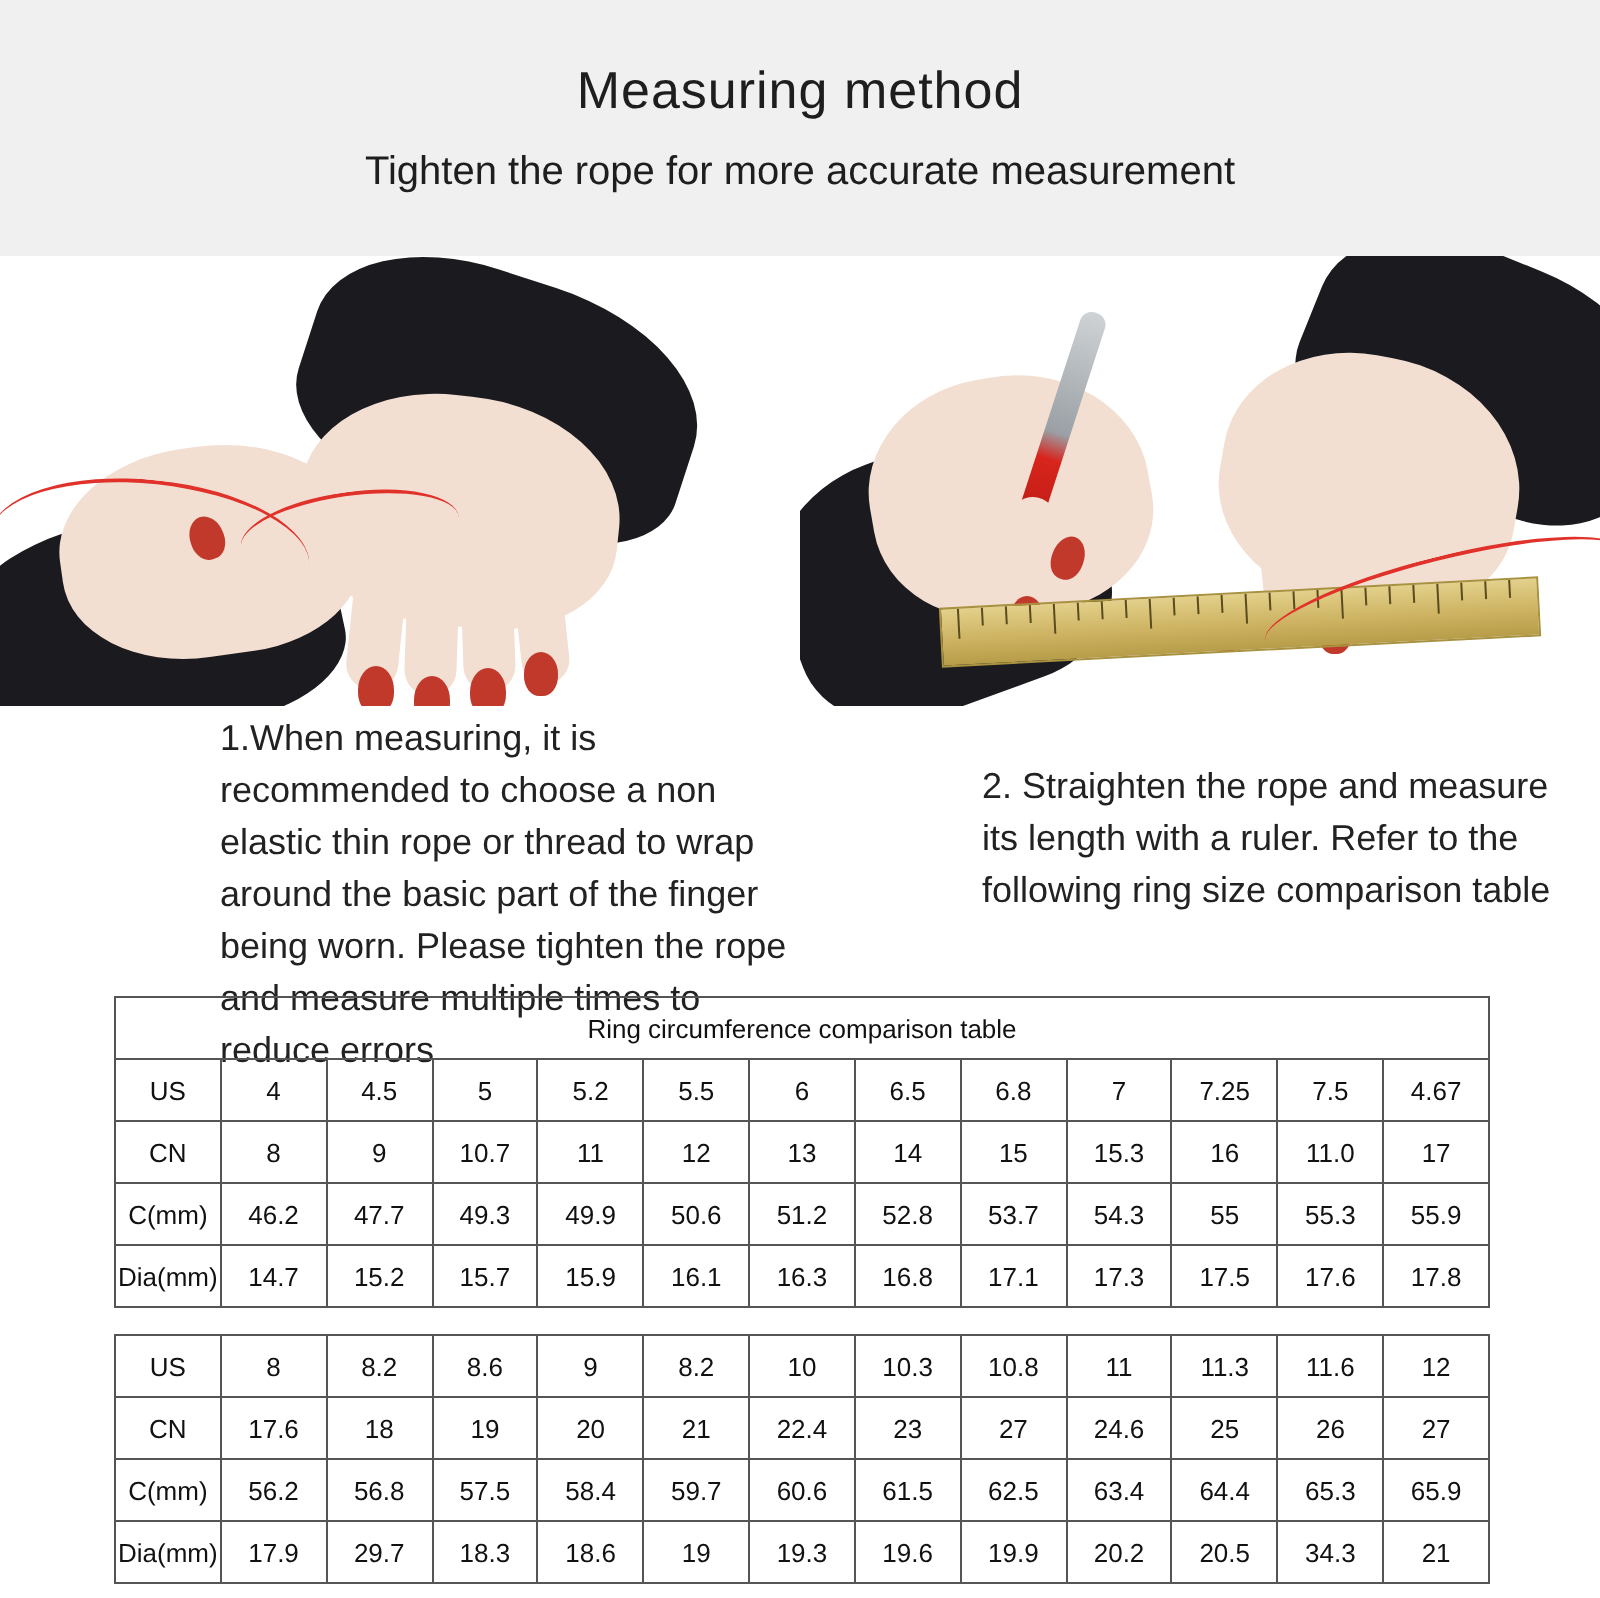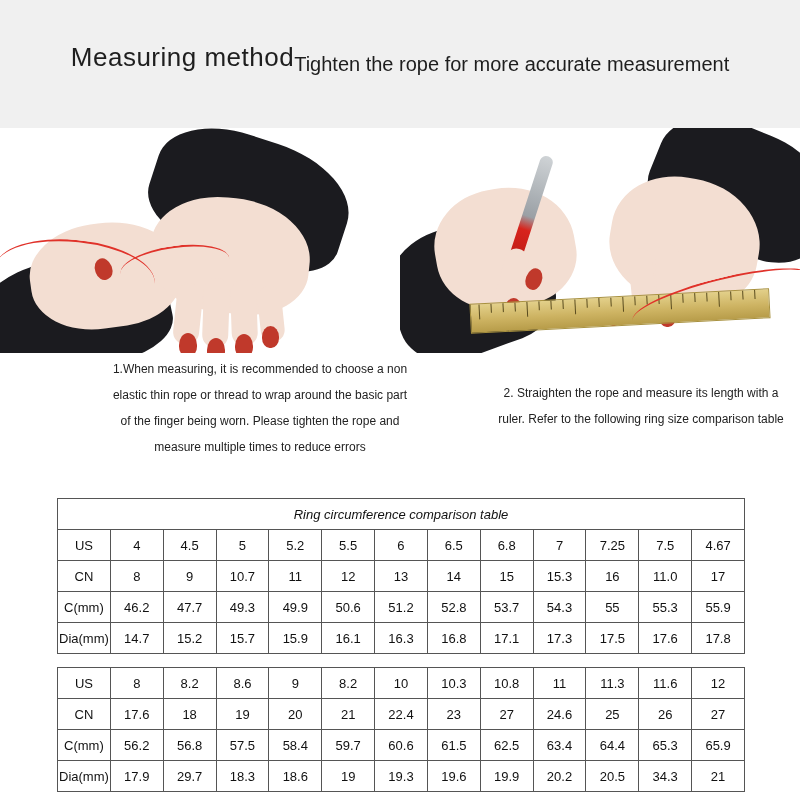--- a/index.html
+++ b/index.html
@@ -17,21 +17,21 @@
     background: #ffffff;
   }
 
   
   .header {
     position: absolute;
     left: 0; top: 0;
     width: 800px; height: 128px;
     background: #f0f0f0;
     display: flex;
-    flex-direction: row;
+    flex-direction: column;
     align-items: center;
     justify-content: center;
   }
   .header-title {
     font-size: 26px;
     color: #1e1e1e;
     letter-spacing: 0.5px;
     margin-bottom: 14px;
     font-weight: 400;
   }
@@ -120,24 +120,23 @@
   .ruler .tick.major { height: 15px; }
 
   
   .captions {
     position: absolute;
     left: 0; top: 352px;
     width: 800px; height: 128px;
   }
   .caption {
     position: absolute;
-    font-size: 12px;
+    font-size: 18px;
     line-height: 26px;
     color: #222222;
-    text-align: center;
   }
   .caption-left { left: 110px; top: 4px; width: 300px; }
   .caption-right { left: 455px; top: 28px; width: 300px; margin-left: 36px; }
 
   
   .table-wrap {
     position: absolute;
     left: 57px; top: 498px;
     width: 688px;
   }
@@ -156,21 +155,20 @@
     white-space: nowrap;
     overflow: hidden;
   }
   table.sizes td.label {
     width: 100px;
   }
   td.title-cell {
     color: #e03028;
     font-size: 14.5px;
     height: 36px;
-    font-style: italic;
   }
   tr.spacer td {
     border: none;
     height: 14px;
   }
 </style>
 </head>
 <body>
 
 <div id="page">

